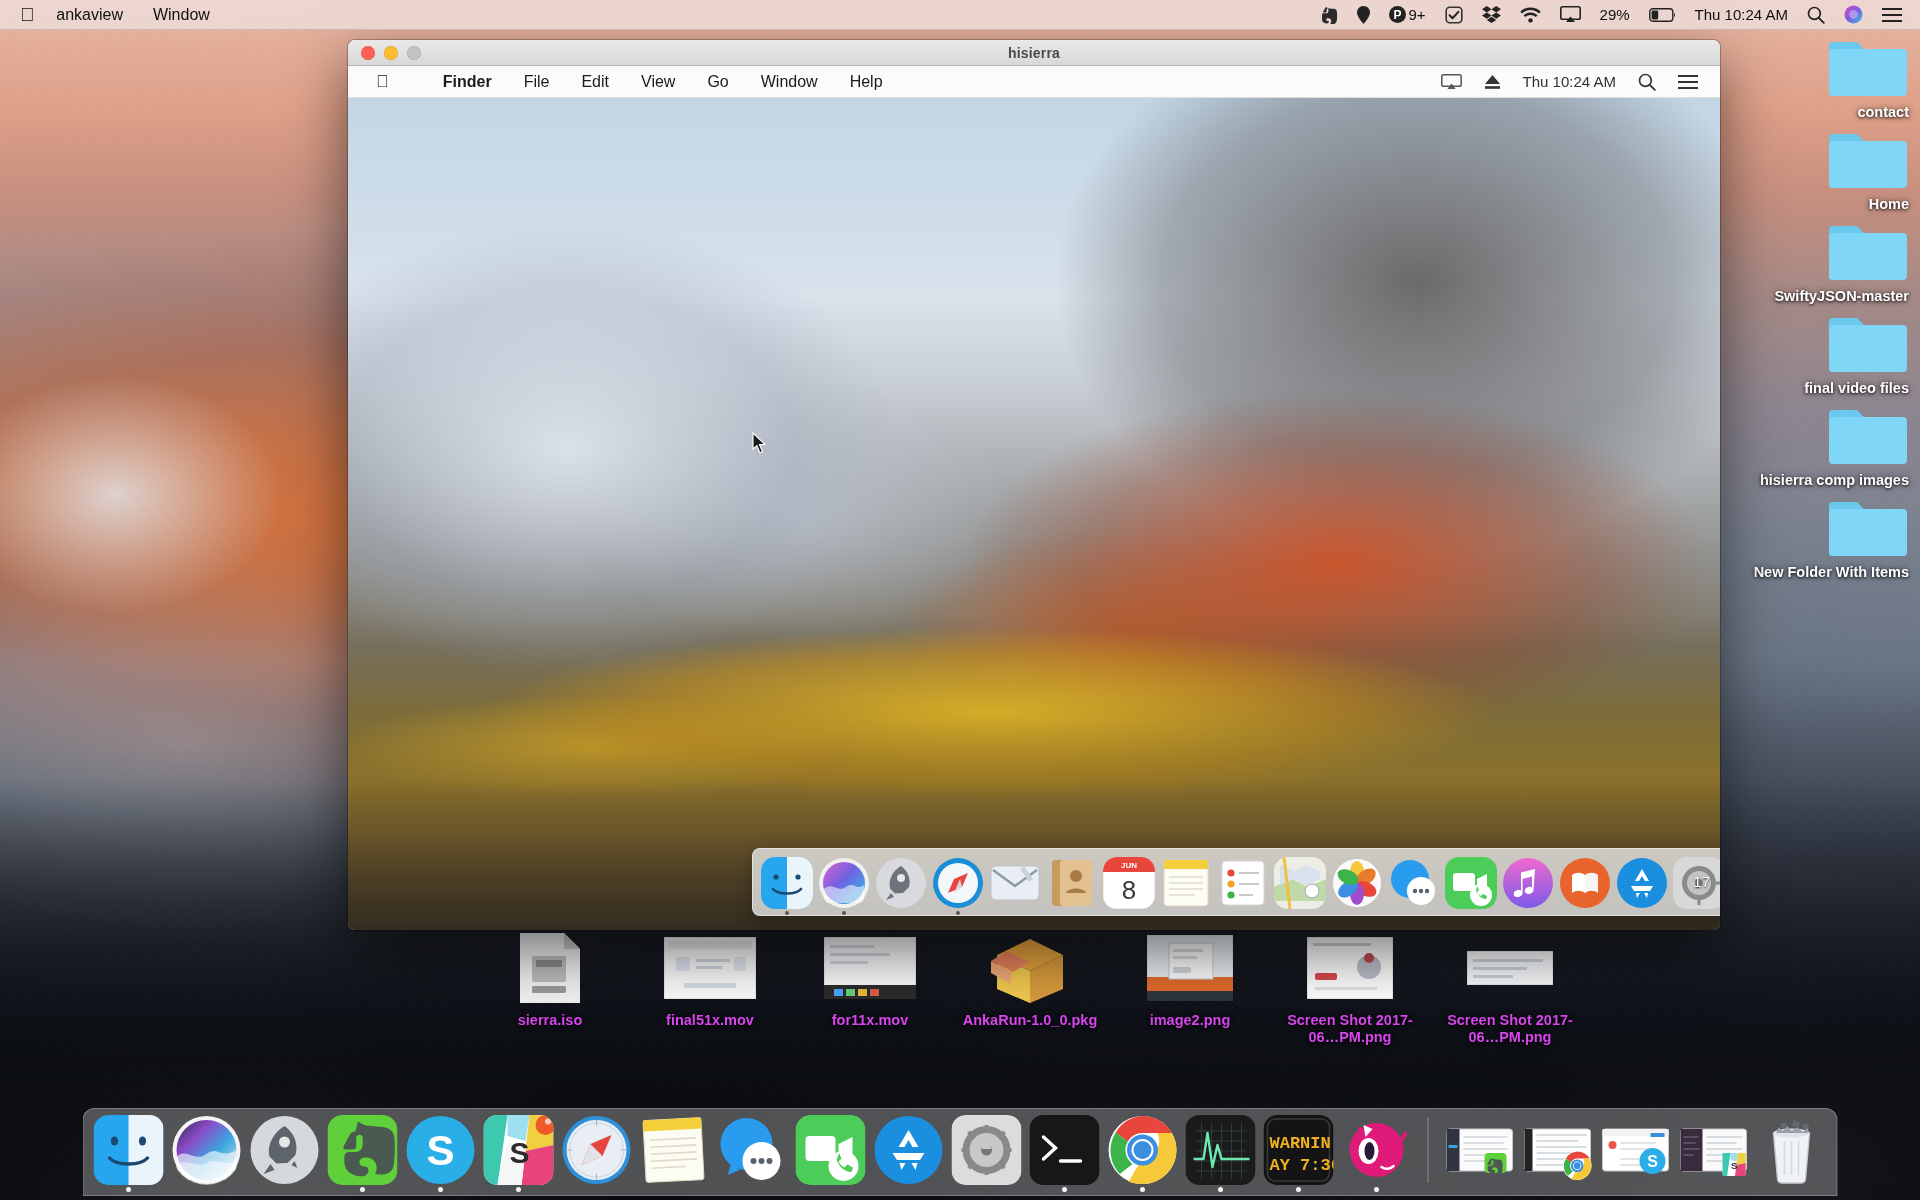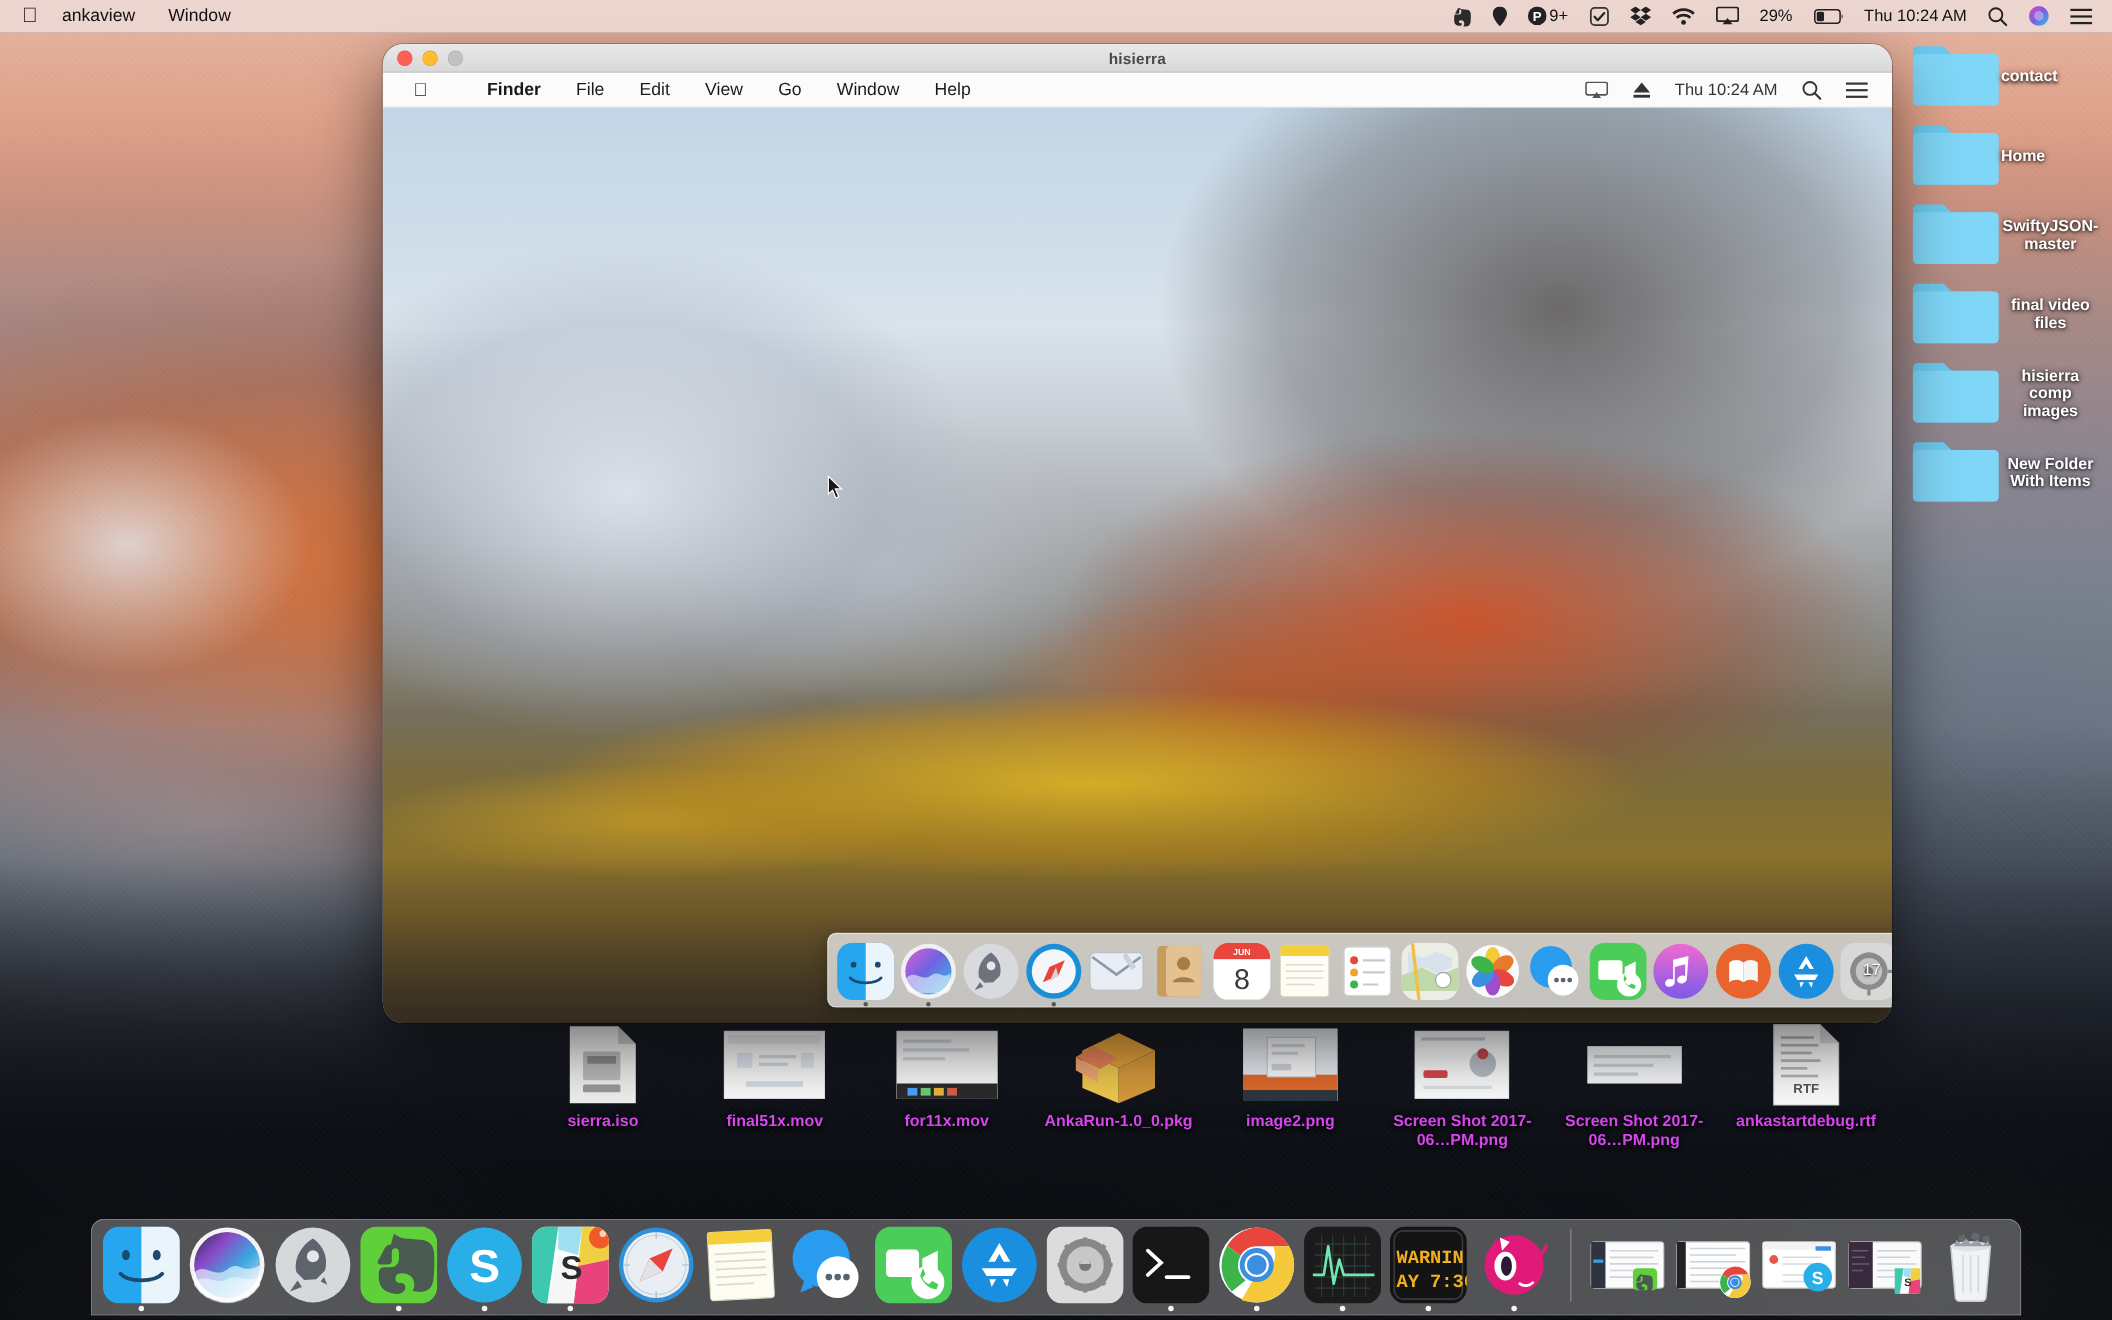--- a/index.html
+++ b/index.html
@@ -62,21 +62,21 @@
   #menubar .right { display:flex; align-items:center; gap:19px; margin-right:18px; }
   #menubar .right .it { display:flex; align-items:center; font-size:15px; }
 
   .ico { display:inline-block; }
   .ico svg { display:block; }
 
   
   #win {
     position:absolute; left:348px; top:40px; width:1372px; height:890px;
     background:#f5f5f5;
-    border-radius:19px;
+    border-radius:7px;
     box-shadow:0 22px 60px rgba(0,0,0,0.55), 0 0 0 1px rgba(0,0,0,0.25);
     overflow:hidden;
     z-index:30;
   }
   #win-titlebar {
     height:26px;
     background:linear-gradient(to bottom,#e9e9e9,#d8d8d8);
     border-bottom:1px solid #b6b6b6;
     display:flex; align-items:center; position:relative;
   }
@@ -139,21 +139,21 @@
      width:4px; height:4px; border-radius:50%; background:rgba(40,40,40,.7); }
 
   #win-count { position:absolute; right:10px; bottom:40px; color:#fff; font-size:15px; text-shadow:0 1px 2px rgba(0,0,0,.8); z-index:9;}
 
   
   #folders {
     position:absolute; right:8px; top:36px; width:178px;
     z-index:20;
     display:flex; flex-direction:column; align-items:center;
   }
-  .deskitem { width:172px; display:flex; flex-direction:row; align-items:center; margin-bottom:8px; }
+  .deskitem { width:172px; display:flex; flex-direction:column; align-items:flex-end; margin-bottom:8px; }
   .deskitem .lbl {
     color:#fff; font-size:14.5px; font-weight:bold; text-align:center;
     text-shadow:0 1px 3px rgba(0,0,0,0.85), 0 0 6px rgba(0,0,0,0.5);
     line-height:16px; margin-top:4px; max-width:168px;
   }
   .folder-svg { width:82px; height:64px; }
 
   
   #files {
     position:absolute; left:470px; top:930px; right:200px; height:140px;
@@ -433,38 +433,20 @@
       <svg width="86" height="34" viewBox="0 0 86 34">
           <rect width="86" height="34" fill="#f7f8fa" stroke="#cfd6de"></rect>
           <rect x="6" y="8" width="70" height="3" fill="#ccd2d9"></rect>
           <rect x="6" y="16" width="54" height="3" fill="#ccd2d9"></rect>
           <rect x="6" y="24" width="40" height="3" fill="#ccd2d9"></rect>
         </svg>
     </span>
     <span class="lbl">Screen Shot 2017-06…PM.png</span>
   </div>
 
-  <div class="fileitem">
-    <span class="thumb ico">
-      <svg width="62" height="76" viewBox="0 0 62 76">
-          <path fill="#fbfbfb" stroke="#d2d2d2" d="M1.5 1.5h42l17 17v56h-59z"></path>
-          <path fill="#dcdcdc" d="M43.5 1.5l17 17h-17z"></path>
-          <g fill="#b5b5b5">
-            <rect x="8" y="12" width="30" height="2.4"></rect>
-            <rect x="8" y="19" width="34" height="2.4"></rect>
-            <rect x="8" y="26" width="28" height="2.4"></rect>
-            <rect x="8" y="33" width="36" height="2.4"></rect>
-            <rect x="8" y="40" width="24" height="2.4"></rect>
-            <rect x="8" y="47" width="34" height="2.4"></rect>
-          </g>
-          <text x="31" y="64" font-size="12" font-weight="bold" fill="#555" text-anchor="middle" font-family="Liberation Sans, sans-serif">RTF</text>
-        </svg>
-    </span>
-    <span class="lbl">ankastartdebug.rtf</span>
-  </div>
 </div>
 
 <div id="win">
   <div id="win-titlebar">
     <div class="lights">
       <span class="light red"></span>
       <span class="light yellow"></span>
       <span class="light gray"></span>
     </div>
     <div id="win-title">hisierra</div>

